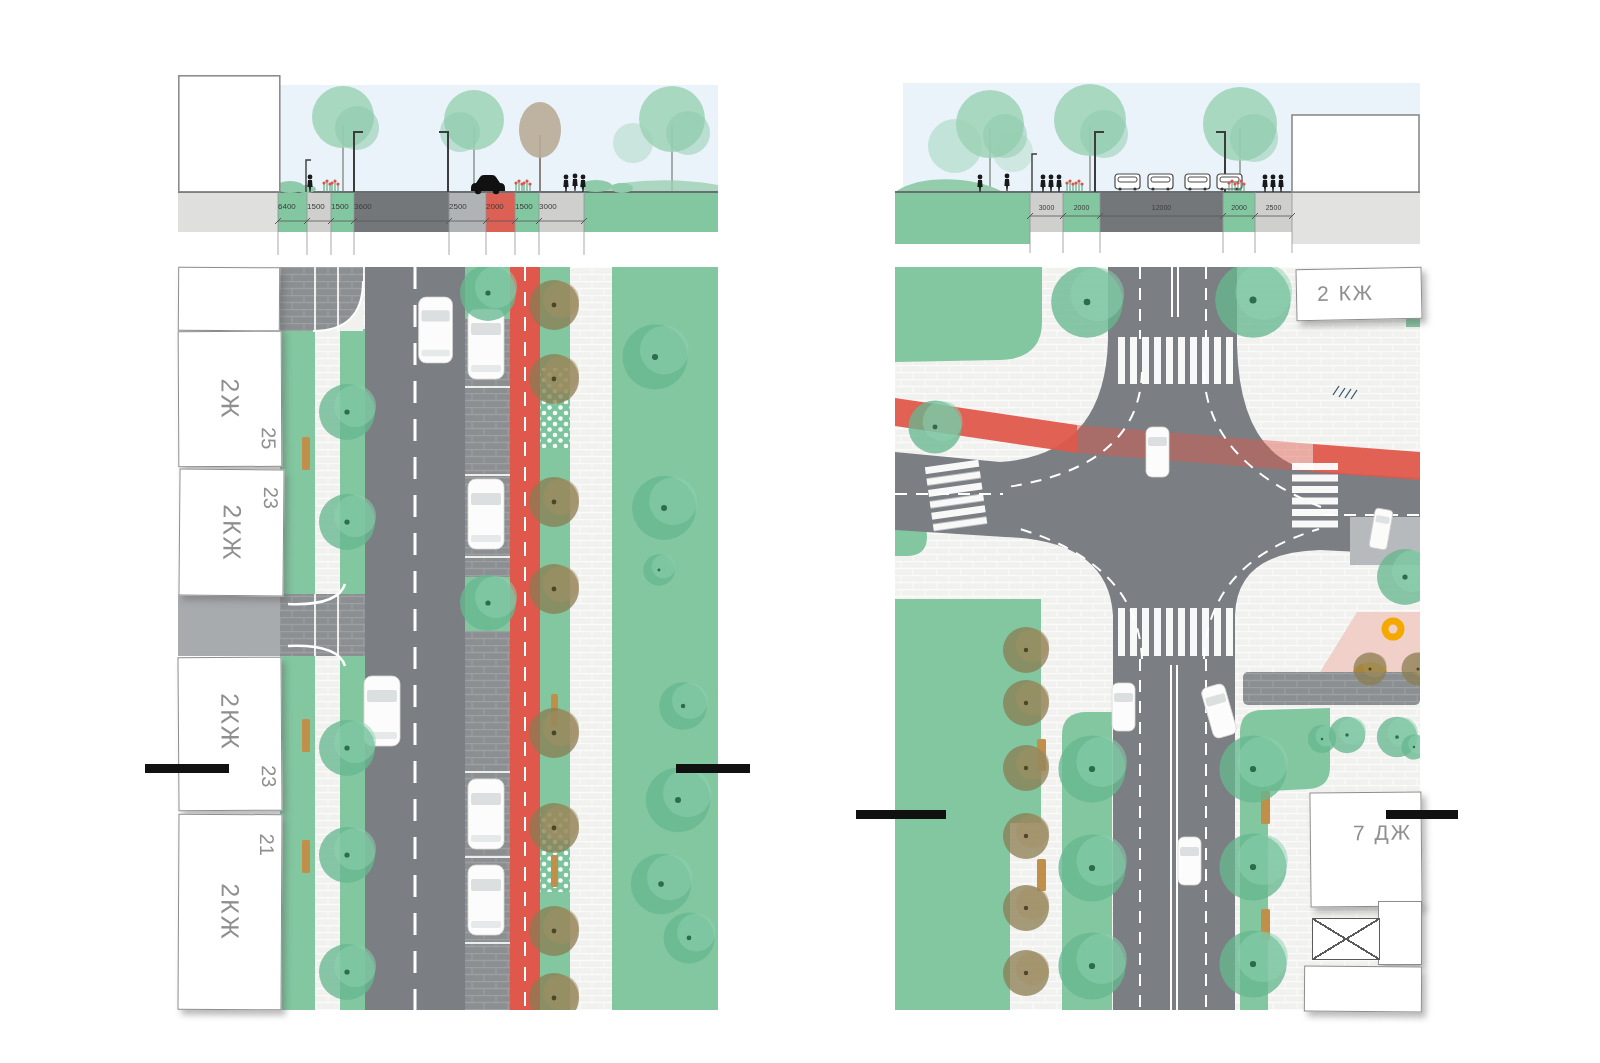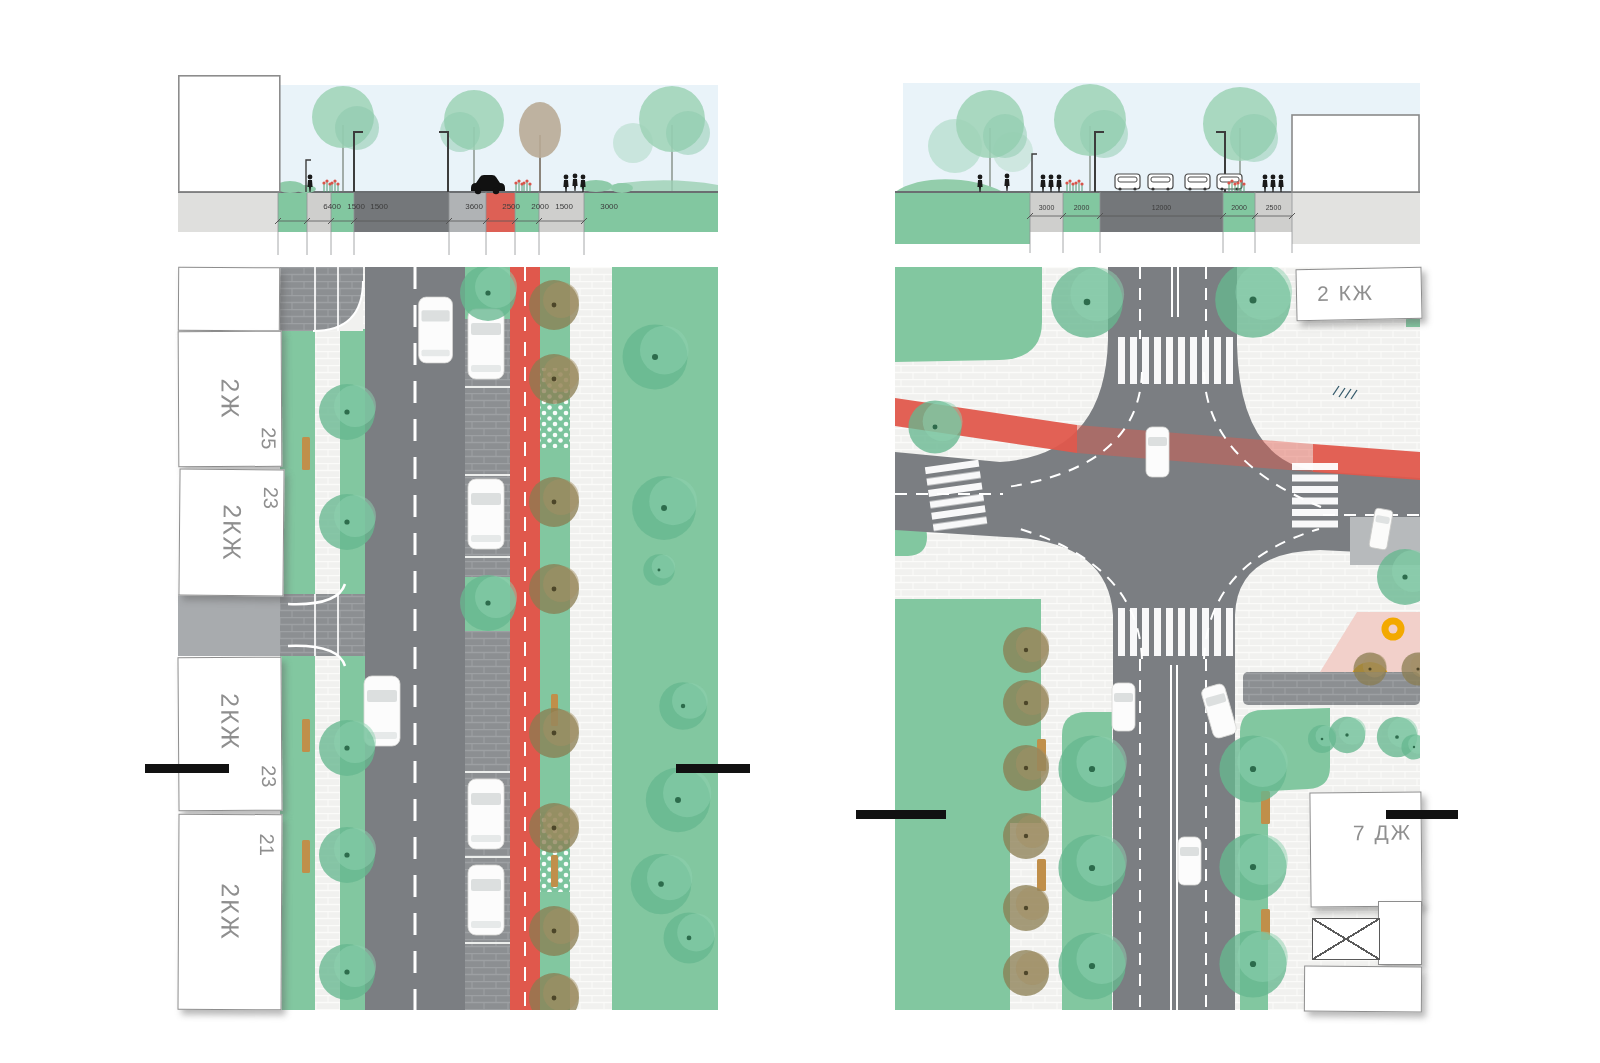--- a/index.html
+++ b/index.html
@@ -6,21 +6,21 @@
   #canvas{position:relative;width:1600px;height:1063px;background:#ffffff;overflow:hidden;
           font-family:"Liberation Sans",sans-serif;}
   .abs{position:absolute;}
   svg{display:block;}
   .bld{position:absolute;background:#ffffff;border:1.6px solid #8d8d8d;
        box-shadow:4px 5px 6px rgba(100,100,100,.45);}
   .blbl{position:absolute;left:50%;top:50%;transform:translate(-50%,-50%) rotate(90deg);
         font-size:25px;color:#8f8f8f;letter-spacing:2px;white-space:nowrap;font-weight:400;}
   .bnum{position:absolute;font-size:20px;color:#8f8f8f;transform:rotate(90deg);white-space:nowrap;}
   .hlbl{position:absolute;font-size:21px;color:#8f8f8f;letter-spacing:2px;white-space:nowrap;}
-  .dim{position:absolute;font-size:8px;color:#3c3c3c;text-align:right;line-height:10px;padding-left:34px;}
+  .dim{position:absolute;font-size:8px;color:#3c3c3c;text-align:left;line-height:10px;}
   .dimr{position:absolute;font-size:7px;color:#3c3c3c;text-align:center;line-height:9px;}
   .mk{position:absolute;height:9px;background:#111;}
   .xbox{position:absolute;background:
     linear-gradient(to top right,transparent 48.6%,#5a5a5a 48.6%,#5a5a5a 51.4%,transparent 51.4%),
     linear-gradient(to bottom right,transparent 48.6%,#5a5a5a 48.6%,#5a5a5a 51.4%,transparent 51.4%),
     #fff;border:1.6px solid #5a5a5a;}
 </style>
 </head>
 <body>
 

